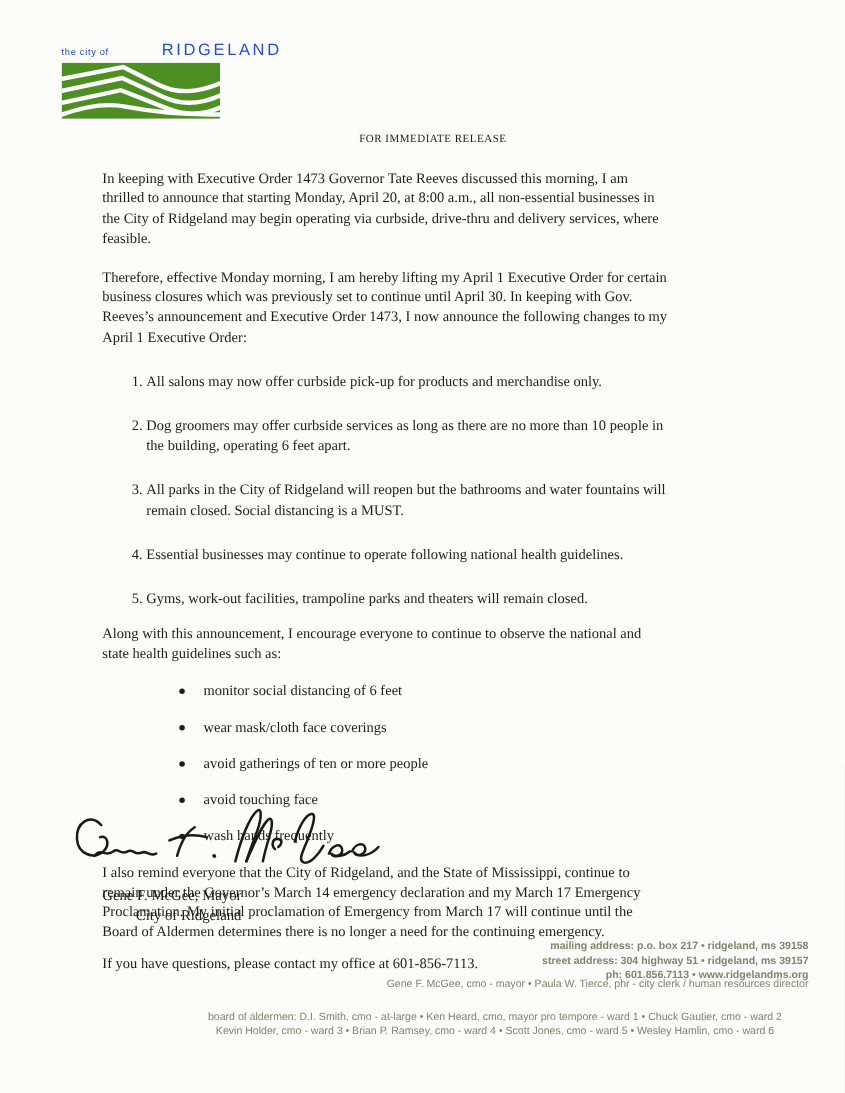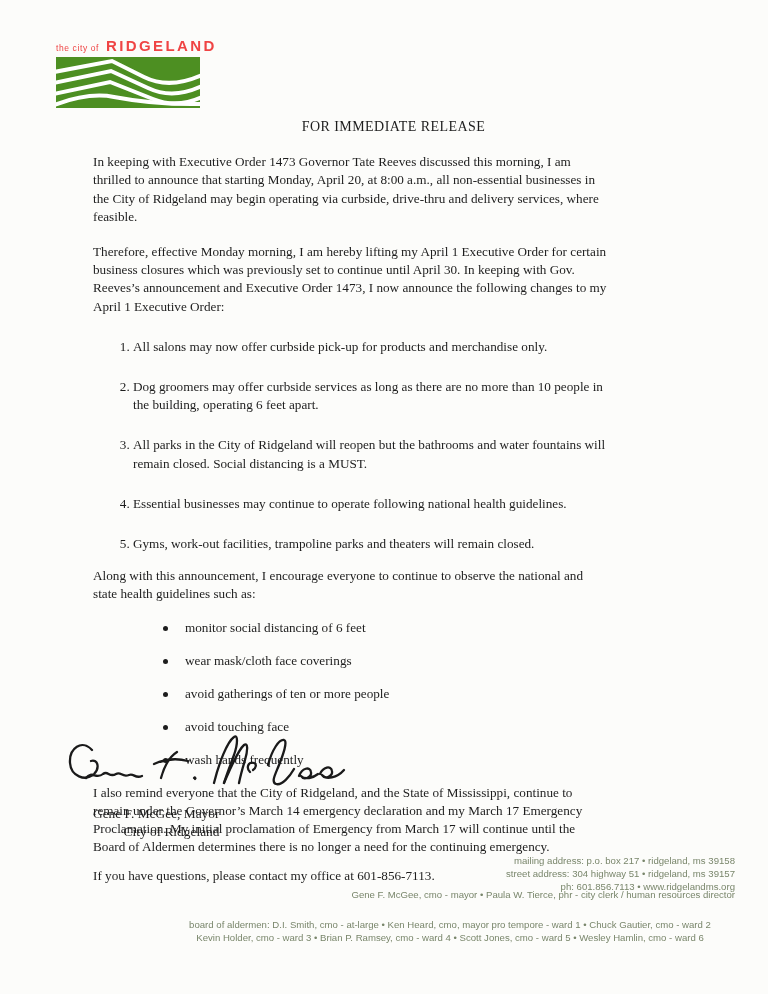--- a/index.html
+++ b/index.html
@@ -3,46 +3,46 @@
 <meta charset="utf-8">
 <style>
   html,body{margin:0;padding:0;background:#e8e8e8;}
   .page{
     position:relative;width:768px;height:994px;margin:0 auto;
     background:#fcfcfa;overflow:hidden;
     font-family:"Liberation Serif", serif;color:#1d1d1d;
   }
   
   .logo{position:absolute;left:56px;top:37px;}
-  .logo-text{display:flex;align-items:baseline;gap:7px;color:#ef4444;
+  .logo-text{display:flex;align-items:baseline;gap:7px;color:#1d4ed8;
     font-family:"Liberation Sans", sans-serif;}
   .logo-tagline{font-size:8.5px;letter-spacing:.6px;}
-  .logo-name{font-size:15px;letter-spacing:2.4px;font-weight:700;}
+  .logo-name{font-size:15px;letter-spacing:2.4px;font-weight:400;margin-left:41px;}
   .logo-waves{display:block;margin-top:3px;}
   
   .letter{position:absolute;left:93px;top:118px;width:601px;
     font-size:13.2px;line-height:18.2px;}
-  .letter h1{margin:0;text-align:center;font-size:14px;font-weight:400;
+  .letter h1{margin:0;text-align:center;font-size:10px;font-weight:400;
     letter-spacing:.45px;}
   .letter p{margin:17px 0 0 0;white-space:pre-line;}
   .letter ol{margin:11px 0 0 0;padding-left:40px;}
   .letter ol li{white-space:pre-line;margin-top:22px;}
   .letter ul{margin:3px 0 0 0;padding-left:70px;list-style:none;}
   .letter ul li{position:relative;padding-left:22px;white-space:pre-line;margin-top:15px;}
   .letter ul li::before{content:"";position:absolute;left:0;top:7px;
     width:5px;height:5px;border-radius:50%;background:#1d1d1d;}
   .tight{margin-top:11px !important;}
   .med{margin-top:14px !important;}
   
   .signature{position:absolute;left:62px;top:730px;}
   .signoff{position:absolute;left:93px;top:805px;font-size:13.4px;line-height:18px;text-align:right;}
   
   .footer-line{font-family:"Liberation Sans", sans-serif;color:#79866b;
     font-size:9.6px;line-height:13.2px;}
-  .addr{position:absolute;right:33px;top:854px;text-align:right;}
+  .addr{position:absolute;right:33px;top:854px;text-align:right;font-weight:bold;}
   .officials{position:absolute;right:33px;top:888px;text-align:right;}
   .aldermen{position:absolute;left:150px;top:918px;width:600px;text-align:center;}
 </style>
 </head>
 <body>
 
 <div class="page">
 
   <div class="logo">
     <div class="logo-text">

